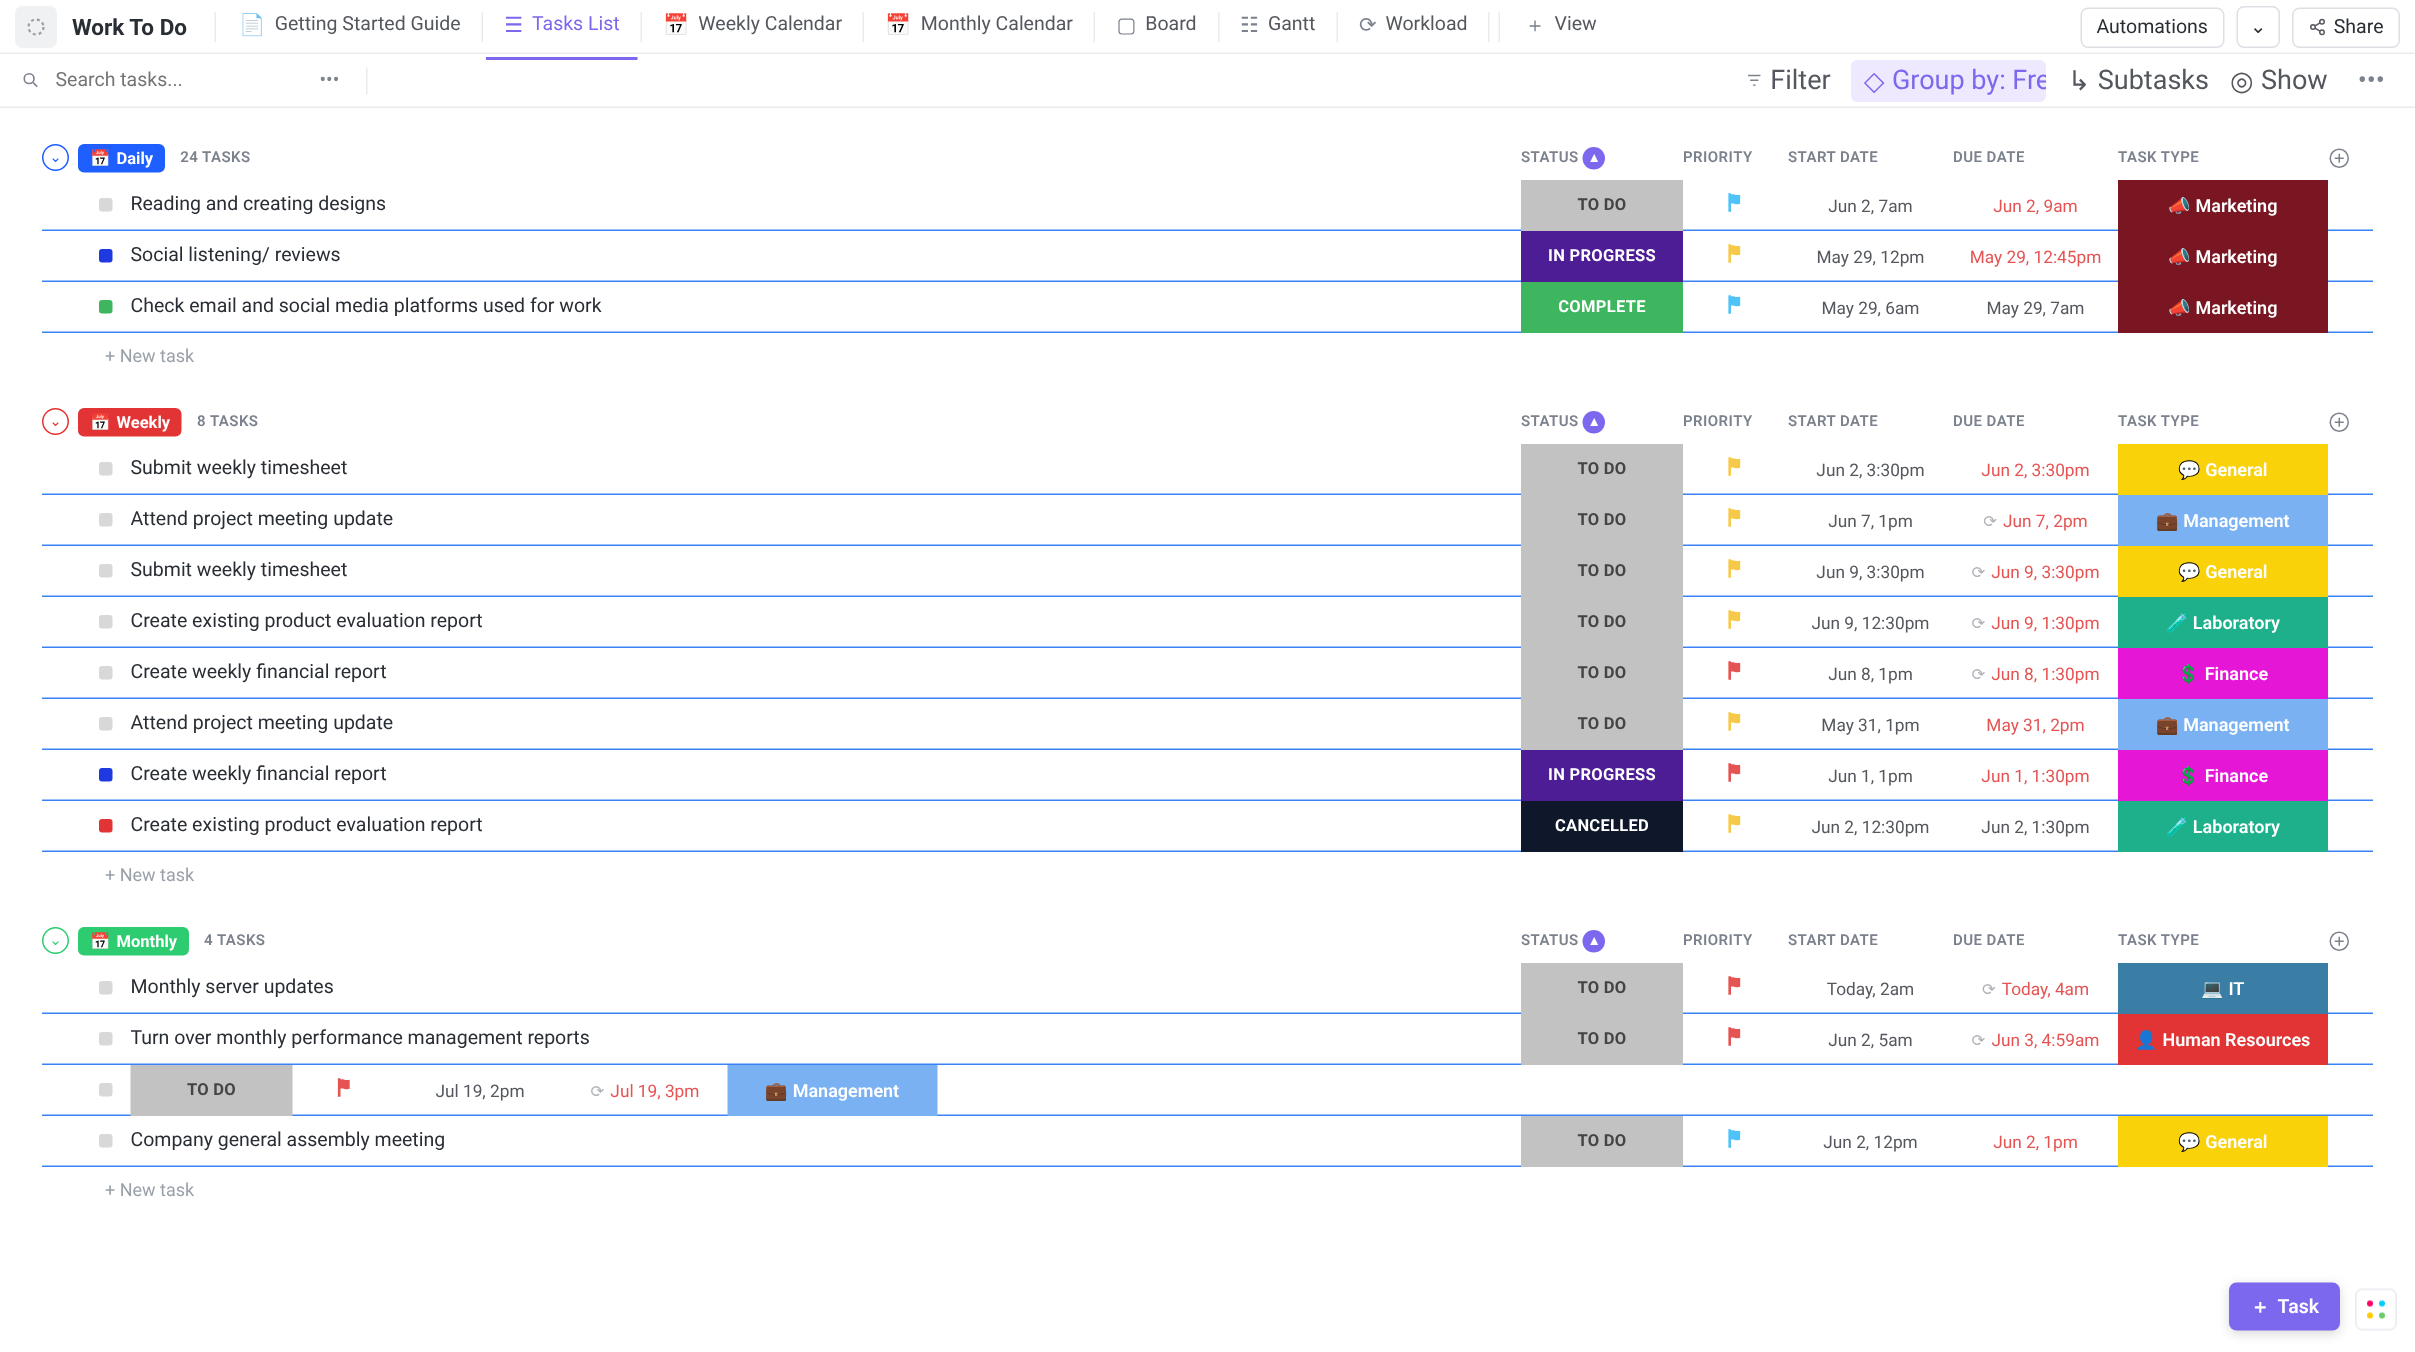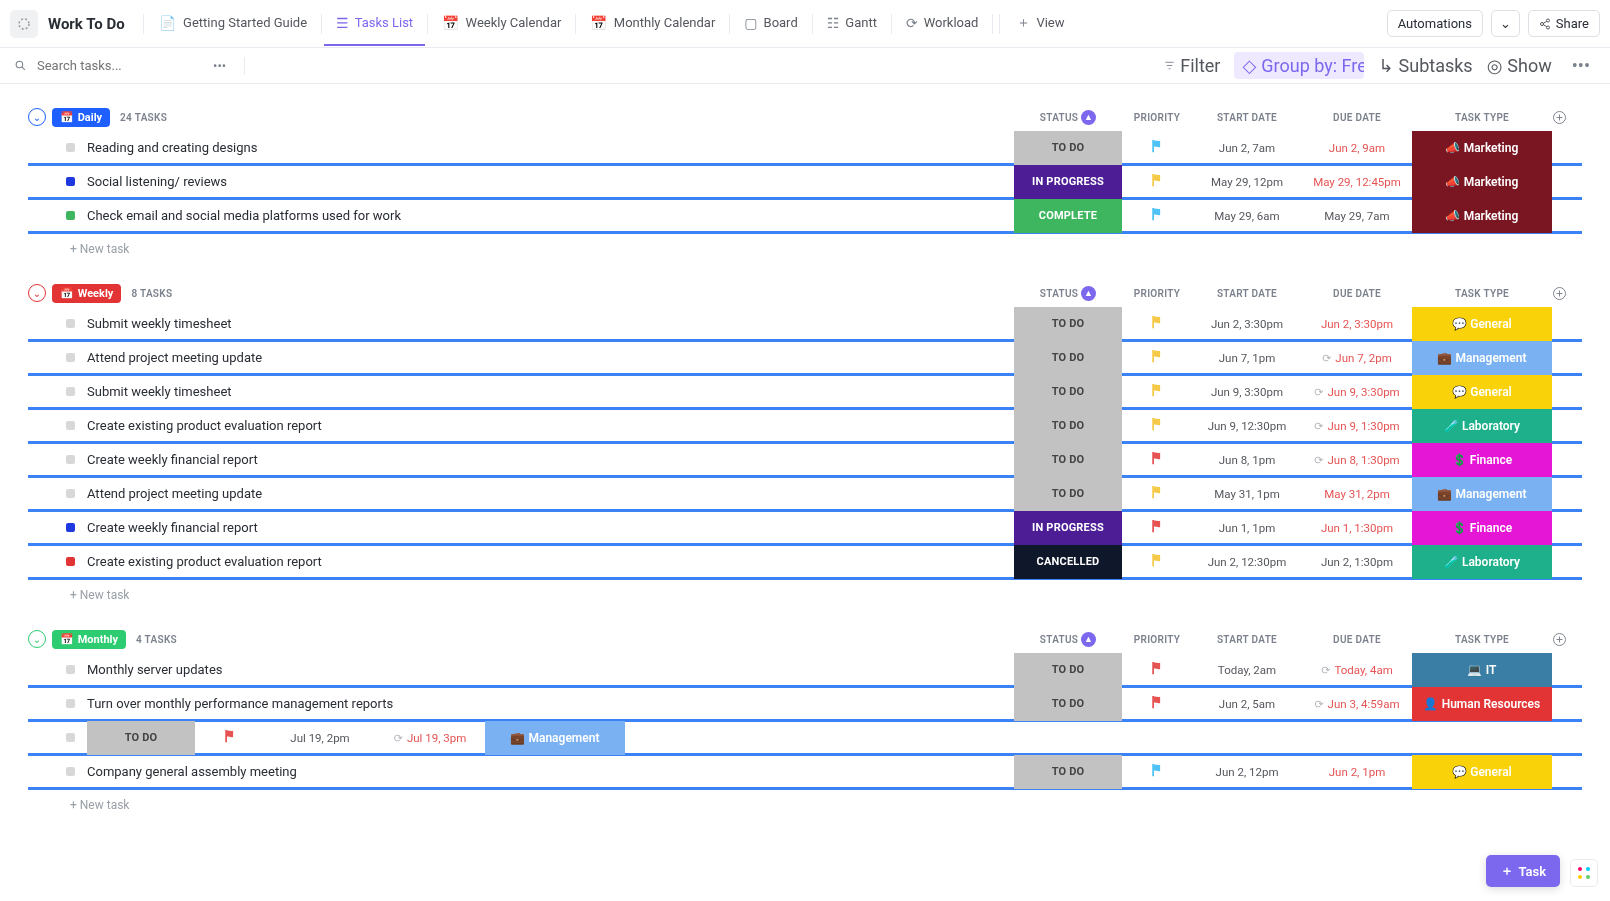--- a/index.html
+++ b/index.html
@@ -1,17 +1,17 @@
 <!DOCTYPE html>
 <html><head>
 <meta charset="utf-8">
 <style>
 *{margin:0;padding:0;box-sizing:border-box;font-family:-apple-system,BlinkMacSystemFont,"Segoe UI",Roboto,sans-serif}
 body{background:#fff;font-size:13px;color:#292d34}
-.topbar{display:flex;align-items:center;height:48px;border-bottom:1px solid #e9ebf0;padding:0 10px;gap:2px}
+.topbar{display:flex;align-items:center;height:36px;border-bottom:1px solid #e9ebf0;padding:0 10px;gap:2px}
 .logo-box{width:28px;height:28px;background:#f0f1f3;border-radius:5px;display:flex;align-items:center;justify-content:center;color:#7c828d}
 .list-title{font-weight:700;font-size:15px;margin:0 14px 0 8px}
 .views{display:flex;align-items:center;height:44px}
 .view{display:flex;align-items:center;gap:6px;padding:0 12px;height:44px;color:#54575d;cursor:pointer;border-bottom:2px solid transparent;position:relative}
 .view.active{color:#7b68ee;border-bottom-color:#7b68ee}
 .view .vicon{color:#7c828d;font-size:14px}
 .view.active .vicon{color:#7b68ee}
 .vsep{width:1px;height:20px;background:#e9ebf0;margin:0 2px}
 .topbar-right{margin-left:auto;display:flex;align-items:flex-end;gap:8px}
 .autobtn{border:1px solid #dcdfe4;border-radius:5px;padding:5px 10px;display:flex;align-items:center;gap:6px;cursor:pointer;background:#fff}
@@ -25,29 +25,29 @@
 .subbar-right{margin-left:auto;display:flex;align-items:center;gap:14px;color:#54575d;font-size:18px}
 .sbitem{display:flex;align-items:center;gap:5px;cursor:pointer}
 .groupby{background:#eee9fe;color:#7b68ee;padding:3px 8px;border-radius:4px;overflow:hidden;max-width:130px;white-space:nowrap}
 .content{padding:18px 28px 80px}
 .group{margin-bottom:22px}
 .ghead{display:flex;align-items:center;height:30px;font-size:11px;color:#7c828d}
 .gtoggle{width:18px;height:18px;border:1.5px solid;border-radius:50%;display:flex;align-items:center;justify-content:center;font-size:10px;margin-right:6px;cursor:pointer}
 .gbadge{padding:3px 8px;border-radius:4px;color:#fff;font-size:11px;font-weight:700;display:flex;align-items:center;gap:4px;cursor:pointer}
 .gcount{margin-left:10px;font-size:10px;font-weight:600;letter-spacing:.3px}
 .col-name{flex:1}
-.col{text-align:center;font-size:10px;font-weight:600;letter-spacing:.3px;text-transform:uppercase}
+.col{text-align:left;font-size:10px;font-weight:600;letter-spacing:.3px;text-transform:uppercase}
 .col-status{width:108px}
 .col-prio{width:70px}
 .col-start{width:110px}
 .col-due{width:110px}
 .col-type{width:140px}
 .col-add{width:30px;text-align:center;font-size:14px;cursor:pointer}
 .sortbadge{display:inline-flex;width:15px;height:15px;background:#7b68ee;color:#fff;border-radius:50%;align-items:center;justify-content:center;font-size:9px;margin-left:3px}
-.row{display:flex;align-items:center;height:34px;border-bottom:3px solid #3b82f6;font-size:13px}
+.row{display:flex;align-items:center;height:34px;border-bottom:1px solid #3b82f6;font-size:13px}
 .sqdot{width:9px;height:9px;border-radius:2px;background:#d8d8d8;margin:0 12px 0 38px}
 .tname{flex:1;color:#292d34}
 .statuscell{width:108px;text-align:center;color:#fff;font-size:11px;font-weight:700;line-height:34px;height:34px;letter-spacing:.2px}
 .st-todo{background:#c2c2c2;color:#444}
 .st-inprogress{background:#4c1d95}
 .st-complete{background:#3db65f}
 .st-cancelled{background:#0f172a}
 .priocell{width:70px;text-align:center;font-size:14px}
 .flag{display:inline-block}
 .datecell{width:110px;text-align:center;font-size:11.5px;color:#54575d}

